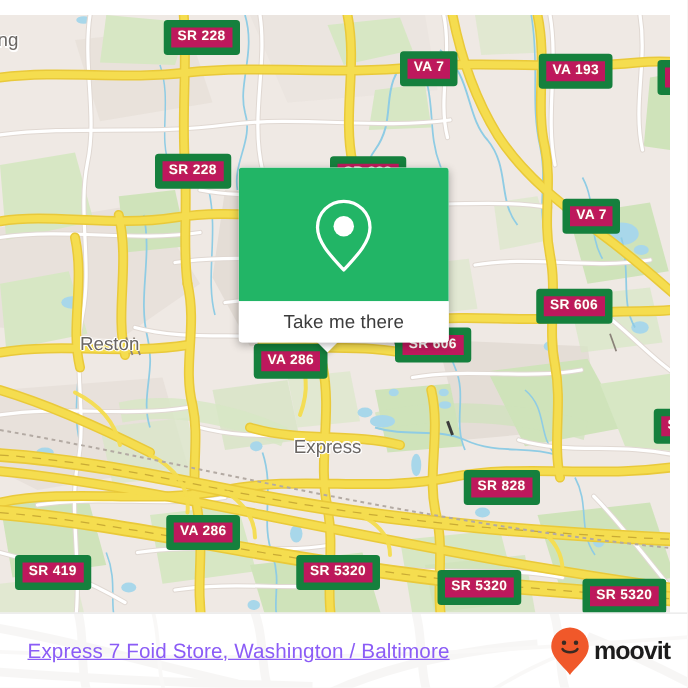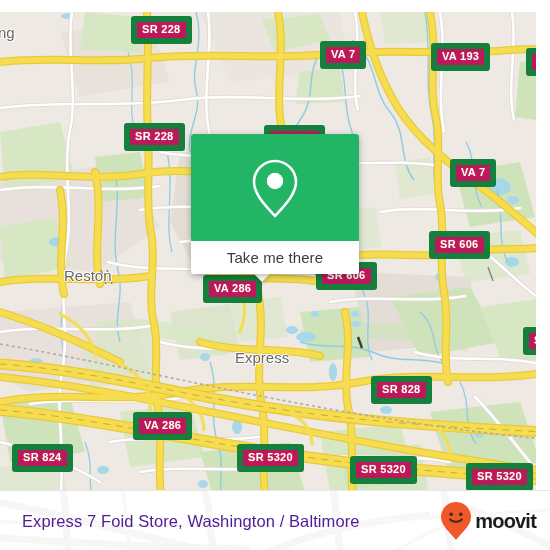--- a/index.html
+++ b/index.html
@@ -90,22 +90,22 @@
     border-top:1px solid #e7e7e7;
     display:flex;align-items:center;
     overflow:hidden;
   }
   .footer-wm{
     position:absolute;left:0;top:0;width:550px;height:60px;
     opacity:.5;
   }
   .footer-title{
     position:relative;z-index:2;
-    margin-left:22px;color:#4c1d95;font-size:16.5px;
-    white-space:nowrap;letter-spacing:.1px;
+    margin-left:22px;color:#8b5cf6;font-size:16.5px;
+    white-space:nowrap;letter-spacing:.1px;text-decoration:underline;
   }
   .brand{
     position:relative;z-index:2;
     margin-left:auto;margin-right:14px;
     display:flex;align-items:center;gap:2px;
   }
   .brand-word{
     color:#1c1c1c;font-size:20px;font-weight:bold;
     letter-spacing:-.8px;line-height:30px;
   }
@@ -355,21 +355,21 @@
     <div class="shield" style="left:526px;top:36px;">VA 7</div>
     <div class="shield" style="left:124px;top:111px;">SR 228</div>
     <div class="shield" style="left:264px;top:113px;">SR 828</div>
     <div class="shield" style="left:450px;top:147px;">VA 7</div>
     <div class="shield" style="left:429px;top:219px;">SR 606</div>
     <div class="shield" style="left:316px;top:250px;">SR 606</div>
     <div class="shield" style="left:203px;top:263px;">VA 286</div>
     <div class="shield" style="left:523px;top:315px;">SR 6</div>
     <div class="shield" style="left:371px;top:364px;">SR 828</div>
     <div class="shield" style="left:133px;top:400px;">VA 286</div>
-    <div class="shield" style="left:12px;top:432px;">SR 824</div>
+    <div class="shield" style="left:12px;top:432px;">SR 419</div>
     <div class="shield" style="left:237px;top:432px;">SR 5320</div>
     <div class="shield" style="left:350px;top:444px;">SR 5320</div>
     <div class="shield" style="left:466px;top:451px;">SR 5320</div>
 
     <div class="card-tail"></div>
     <div class="card">
       <div class="card-top">
         <svg class="pin-svg" width="52" height="62" viewBox="0 0 52 62">
           <path d="M26 4 C14.4 4 5 13.4 5 25 C5 38.5 20 52 26 59 C32 52 47 38.5 47 25 C47 13.4 37.6 4 26 4 Z" fill="none" stroke="#ffffff" stroke-width="2.6" stroke-linejoin="round"></path>
           <circle cx="26" cy="24" r="8.2" fill="#ffffff"></circle>

